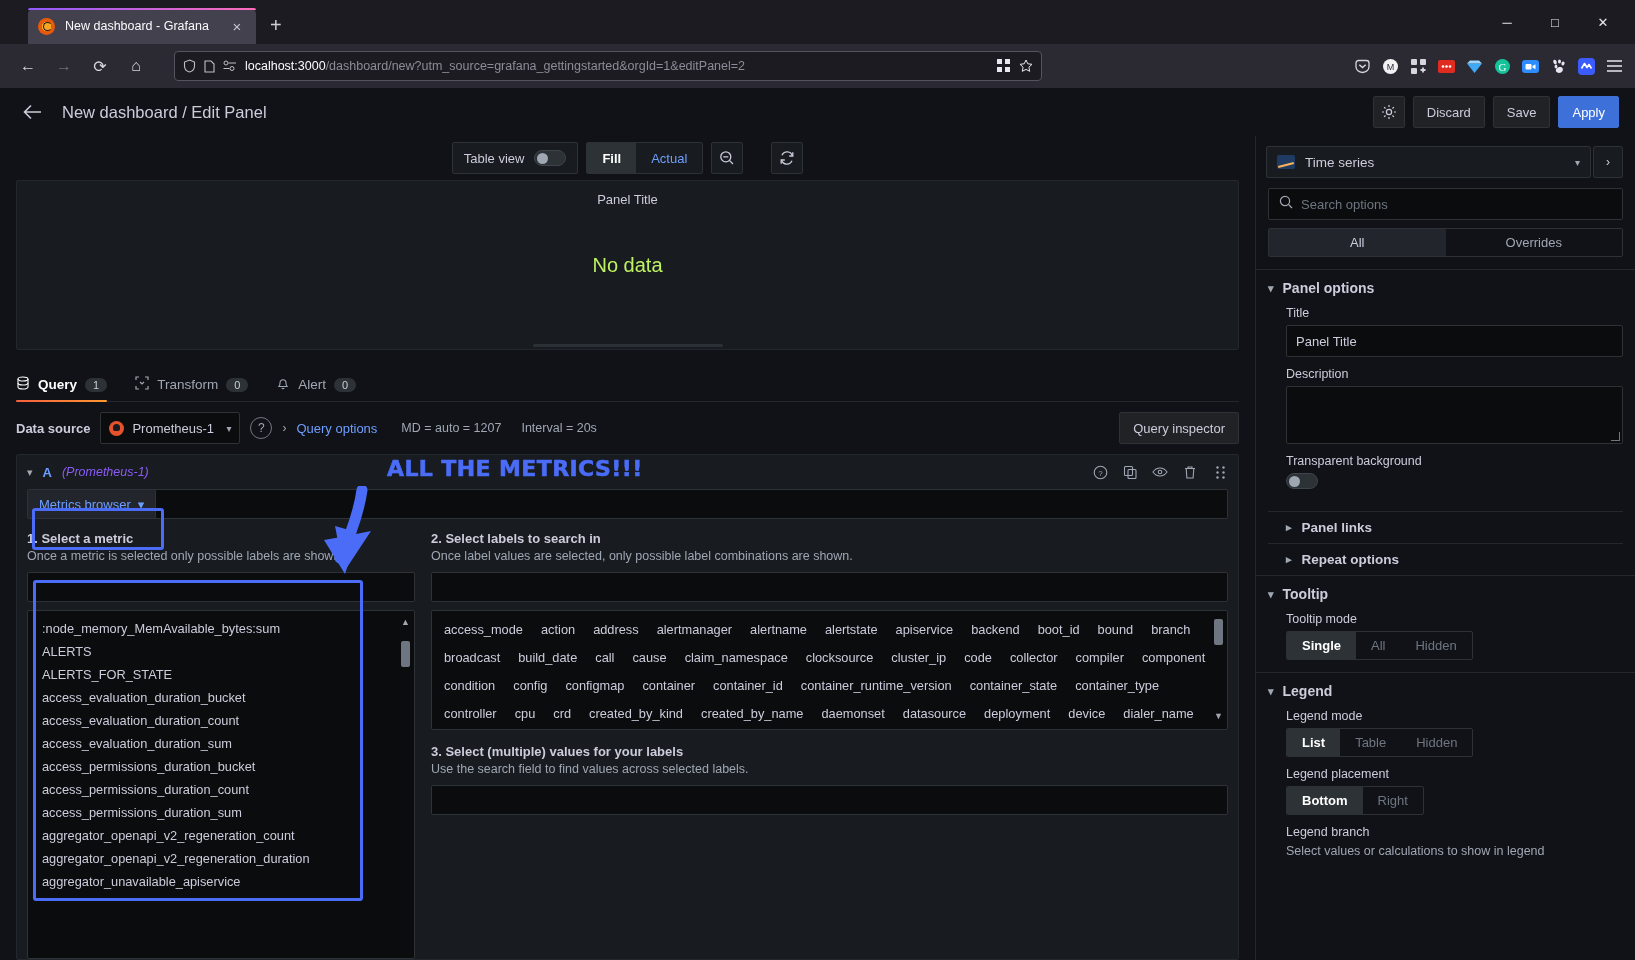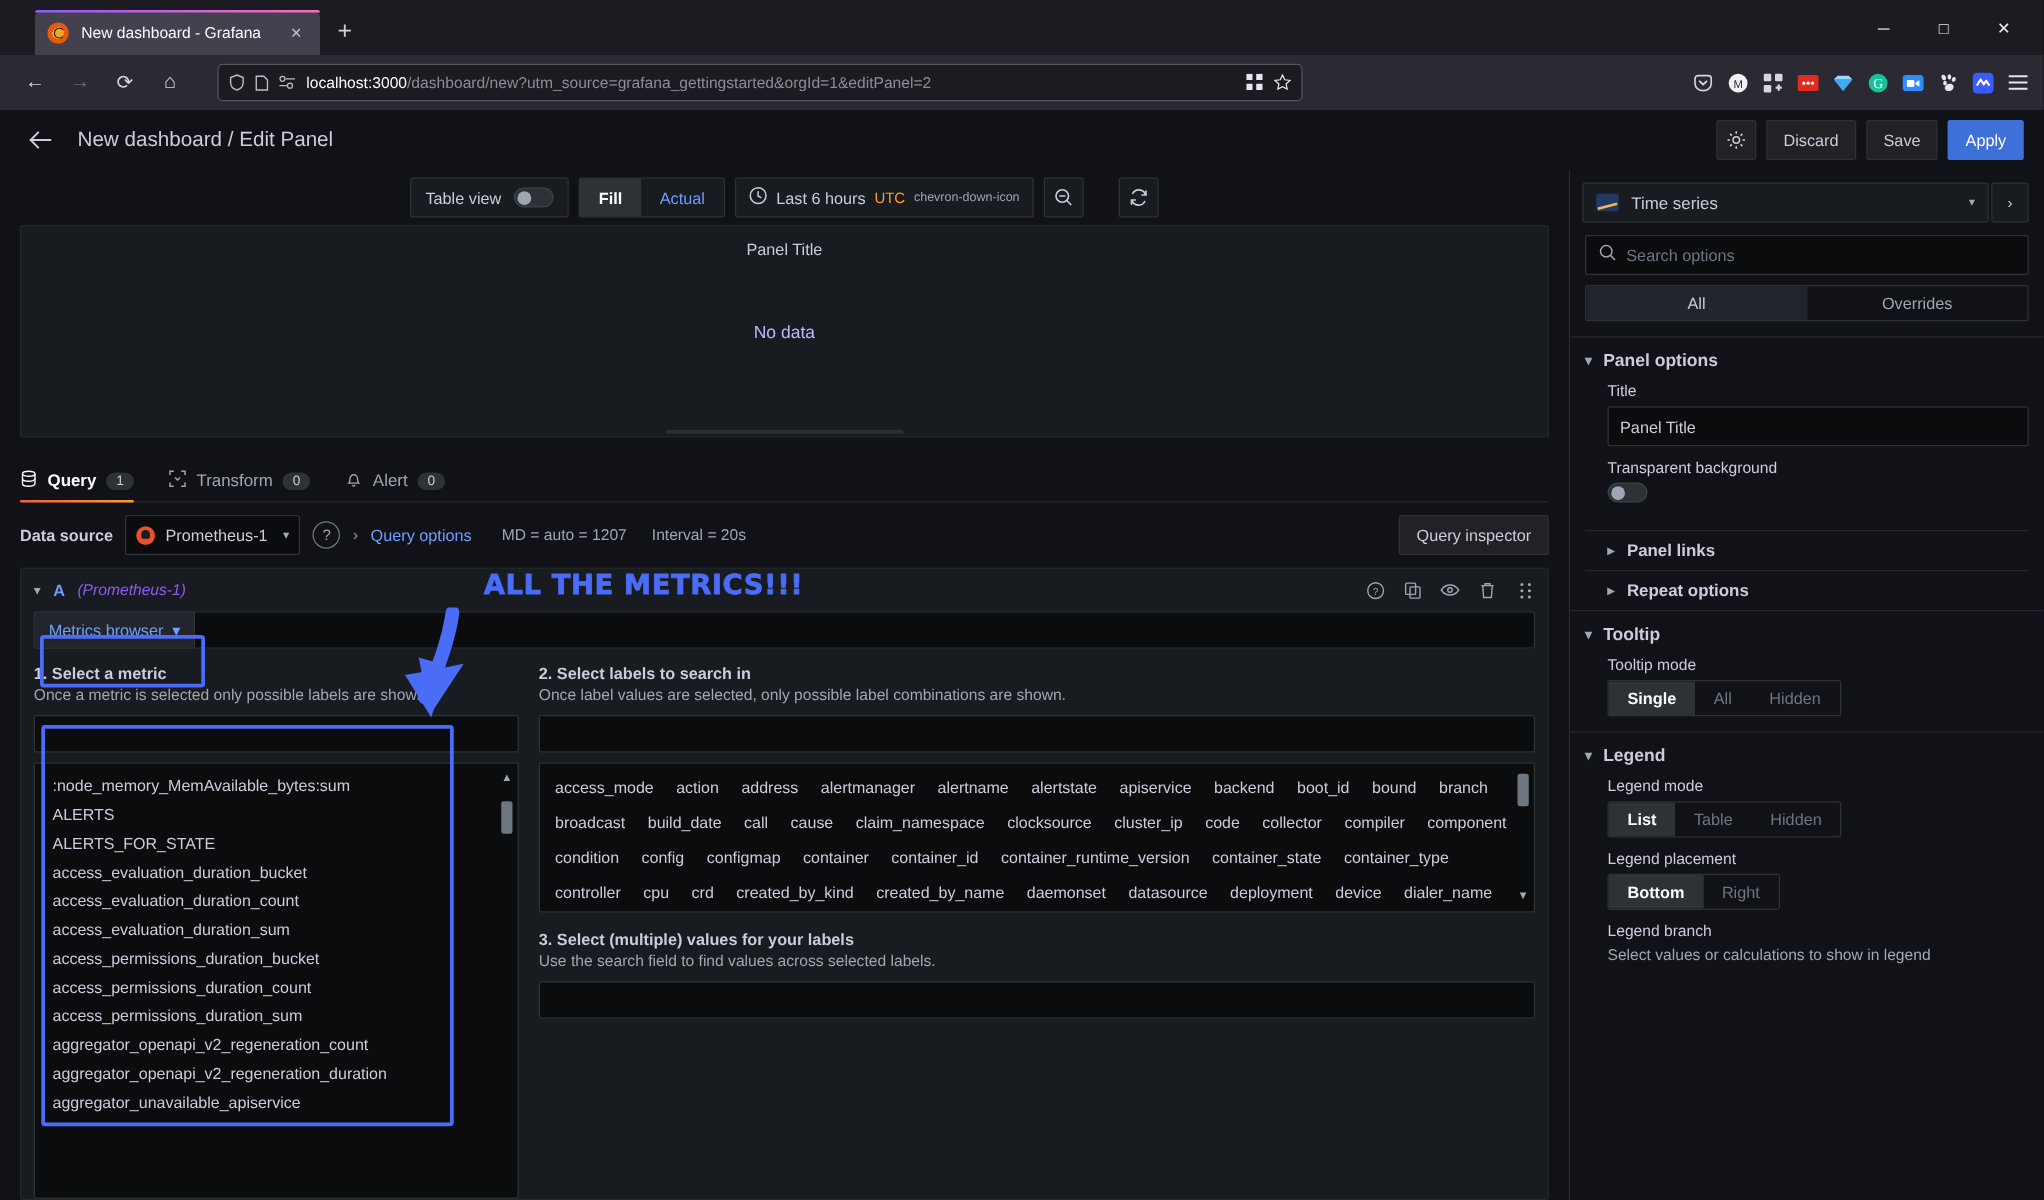--- a/index.html
+++ b/index.html
@@ -122,21 +122,21 @@
     color: #ccccdc;
   }
 
   
   .viz-panel {
     background: #181b1f; border: 1px solid #23282e; border-radius: 2px;
     height: 170px; flex: none; position: relative;
     display: flex; flex-direction: column; align-items: center;
   }
   .viz-title { font-size: 13px; color: #ccccdc; font-weight: 500; margin-top: 11px; }
-  .viz-nodata { color: #c4b5fd; font-size: 14px; position: absolute; top: 50%; transform: translateY(-50%); }
+  .viz-nodata { color: #bef264; font-size: 20px; position: absolute; top: 50%; transform: translateY(-50%); }
   .drag-handle {
     position: absolute; bottom: 2px; left: 50%; transform: translateX(-50%);
     width: 190px; height: 3px; background: #2b3036; border-radius: 2px;
   }
 
   
   .q-tabs { display: flex; gap: 28px; height: 40px; align-items: flex-end;
     border-bottom: 1px solid #23282e; flex: none; margin-top: 12px; }
   .q-tab { display: flex; align-items: center; gap: 8px; padding-bottom: 8px;
     color: #9fa7b3; font-size: 13.5px; position: relative; }
@@ -434,31 +434,20 @@
       <div class="panel-toolbar">
         <div class="tb-group pad">
           <span>Table view</span>
           <span class="toggle-sw"></span>
         </div>
         <div class="tb-group">
           <div class="seg">
             <div class="seg-item active">Fill</div>
             <div class="seg-item alt">Actual</div>
           </div>
-        </div>
-        <div class="tb-group time-picker">
-          <span>
-            <svg width="15" height="15" viewBox="0 0 15 15">
-                  <circle cx="7.5" cy="7.5" r="6.3" fill="none" stroke="#ccccdc" stroke-width="1.2"></circle>
-                  <path d="M7.5 4v3.8l2.6 1.5" fill="none" stroke="#ccccdc" stroke-width="1.2"></path>
-                </svg>
-          </span>
-          <span>Last 6 hours</span>
-          <span class="utc">UTC</span>
-          <span class="chev" style="margin-left:0">chevron-down-icon</span>
         </div>
         <div class="tb-icon">
           <svg width="16" height="16" viewBox="0 0 16 16">
                 <circle cx="6.8" cy="6.8" r="5" fill="none" stroke="#ccccdc" stroke-width="1.3"></circle>
                 <path d="M4.3 6.8h5M10.4 10.4l3.6 3.6" stroke="#ccccdc" stroke-width="1.3"></path>
               </svg>
         </div>
         <div class="tb-icon" style="margin-left:20px">
           <svg width="16" height="16" viewBox="0 0 16 16">
                 <path d="M13.5 6A5.6 5.6 0 0 0 3 5.2M2.5 10A5.6 5.6 0 0 0 13 10.8" fill="none" stroke="#ccccdc" stroke-width="1.3"></path>
@@ -694,20 +683,24 @@
         <div class="opt-sec" style="margin-top:12px">
           <div class="opt-sec-hd">
             <span class="ch">▾</span>
             <span>Panel options</span>
           </div>
           <div class="opt-field">
             <div class="opt-label">Title</div>
             <div class="opt-input">Panel Title</div>
           </div>
           <div class="opt-field">
+            <div class="opt-label">Description</div>
+            <div class="opt-textarea"></div>
+          </div>
+          <div class="opt-field">
             <div class="opt-label">Transparent background</div>
             <div class="opt-toggle"></div>
           </div>
         </div>
 
         <div class="opt-sub" style="margin:10px 12px 0 12px">
           <span class="ch">▸</span>
           <span>Panel links</span>
         </div>
         <div class="opt-sub" style="margin:0 12px">

